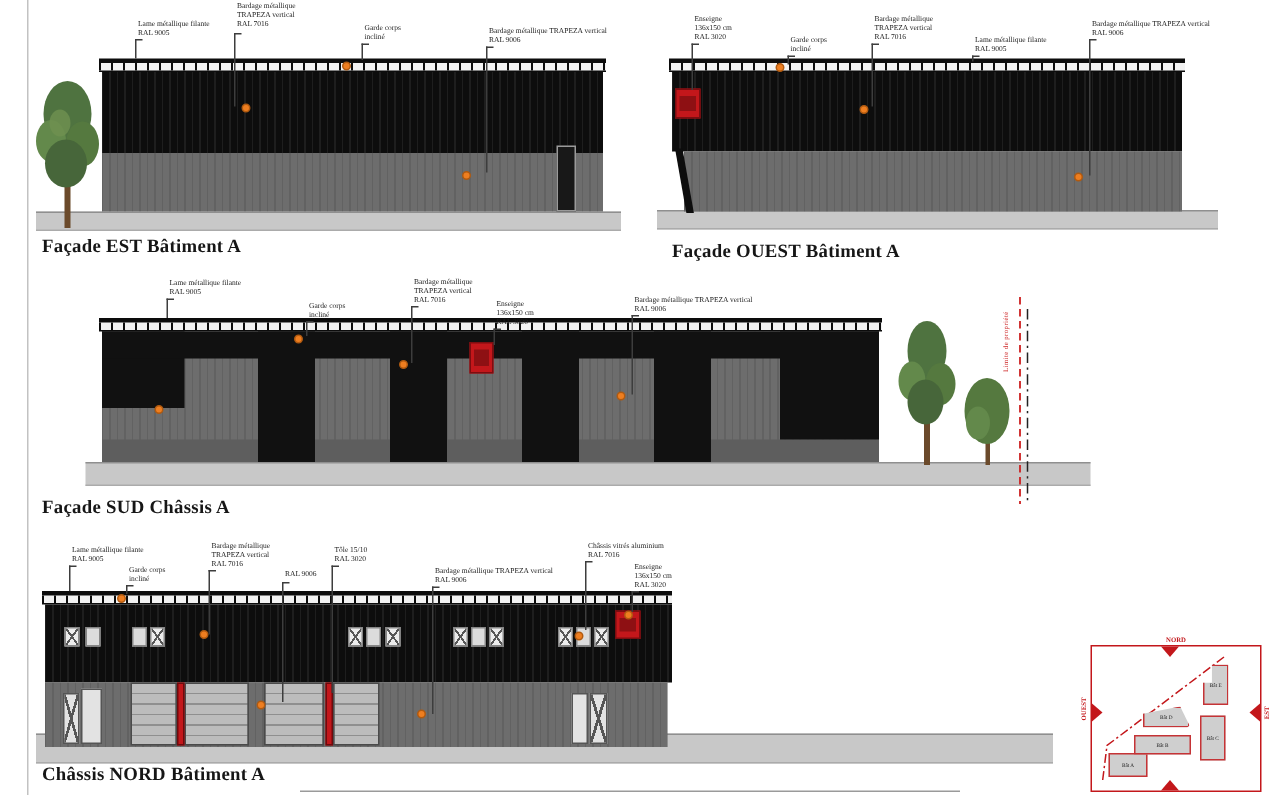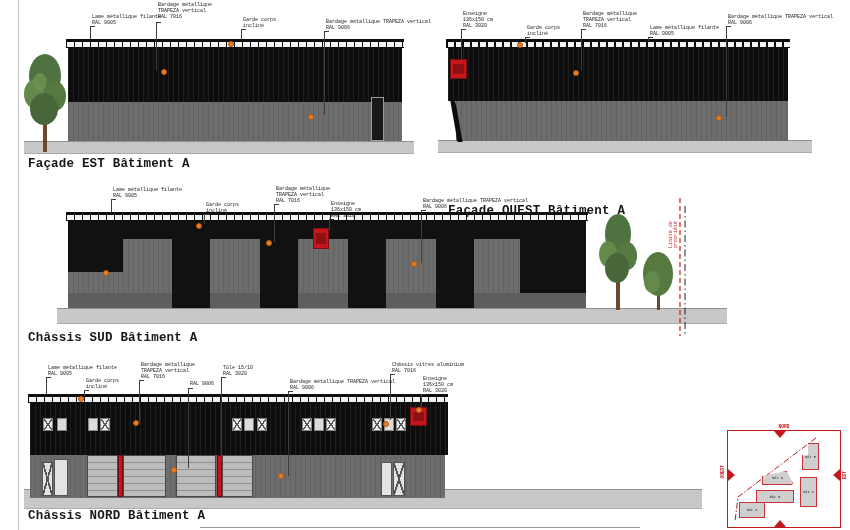--- a/index.html
+++ b/index.html
@@ -1,17 +1,17 @@
 <!DOCTYPE html>
 <html><head>
 <meta charset="utf-8">
 <style>
   html,body{margin:0;padding:0;background:#fff;}
   .sheet{position:relative;width:850px;height:530px;background:#ffffff;overflow:hidden;
-         font-family:Liberation Mono, monospace;}
+         font-family:Liberation Serif, serif;}
   .abs{position:absolute;}
   
   .coping{position:absolute;height:9px;box-sizing:border-box;z-index:10;
           background:repeating-linear-gradient(90deg,#0c0c0c 0 1.5px,#f2f2f2 1.5px 8px);
           border-top:3px solid #0c0c0c;border-bottom:1px solid #0c0c0c;}
   .band-black{position:absolute;z-index:5;background-color:#0d0d0d;
           background-image:repeating-linear-gradient(90deg,rgba(255,255,255,.07) 0 1px,transparent 1px 5px);}
   .band-gray{position:absolute;z-index:6;background-color:#6d6d6d;
           background-image:repeating-linear-gradient(90deg,rgba(0,0,0,.10) 0 1px,transparent 1px 5px);}
   .ground{position:absolute;background:#c8c8c8;border-top:1px solid #8f8f8f;
@@ -96,21 +96,21 @@
 
   <div>
     <div class="coping" style="left:446px;top:39px;width:344px;"></div>
     <div class="band-black" style="left:448px;top:48px;width:340px;height:53px;"></div>
     <div class="band-gray" style="left:456px;top:101px;width:332px;height:40px;"></div>
     <div class="abs" style="left:450px;top:99px;width:5px;height:43px;background:#0d0d0d;transform:skewX(10deg);transform-origin:top;z-index:7;"></div>
     <div class="enseigne" style="left:450px;top:59px;width:17px;height:20px;">
         <div class="enseigne-inner"></div>
       </div>
     <div class="ground" style="left:438px;top:140px;width:374px;height:13px;"></div>
-    <div class="title" style="left:448px;top:160px;margin-top:44px;">Façade OUEST Bâtiment A</div>
+    <div class="title" style="left:448px;top:160px;">Façade OUEST Bâtiment A</div>
 
     <div class="callout-text" style="left:463px;top:11px;">Enseigne
 136x150 cm
 RAL 3020</div>
     <div class="leader" style="left:461px;top:29px;height:31px;"></div>
     <div class="callout-text" style="left:527px;top:25px;">Garde corps
 incliné</div>
     <div class="leader" style="left:525px;top:37px;height:6px;"></div>
     <div class="dot" style="left:517px;top:42px;"></div>
     <div class="callout-text" style="left:583px;top:11px;">Bardage métallique
@@ -152,21 +152,21 @@
       <rect x="19" y="44" width="3" height="18" fill="#6b4a2b"></rect>
       <ellipse cx="20" cy="26" rx="15" ry="22" fill="#55793f"></ellipse>
       <ellipse cx="14" cy="34" rx="8" ry="11" fill="#63894b"></ellipse>
     </svg>
     <div class="ground" style="left:57px;top:308px;width:670px;height:16px;"></div>
     <svg class="abs" style="left:676px;top:196px;width:14px;height:140px;z-index:22;">
       <line x1="4" y1="2" x2="4" y2="140" stroke="#cc1f1f" stroke-width="1.2" stroke-dasharray="5 3"></line>
       <line x1="9" y1="10" x2="9" y2="140" stroke="#222" stroke-width="1" stroke-dasharray="7 3 1.5 3"></line>
     </svg>
     <div class="vtext" style="left:668px;top:198px;height:50px;">Limite de propriété</div>
-    <div class="title" style="left:28px;top:331px;">Châssis SUD Bâtiment A</div>
+    <div class="title" style="left:28px;top:331px;">Façade SUD Châssis A</div>
 
     <div class="callout-text" style="left:113px;top:187px;">Lame métallique filante
 RAL 9005</div>
     <div class="leader" style="left:111px;top:199px;height:13px;"></div>
     <div class="dot" style="left:103px;top:270px;"></div>
     <div class="callout-text" style="left:206px;top:202px;">Garde corps
 incliné</div>
     <div class="leader" style="left:204px;top:214px;height:10px;"></div>
     <div class="dot" style="left:196px;top:223px;"></div>
     <div class="callout-text" style="left:276px;top:186px;">Bardage métallique

